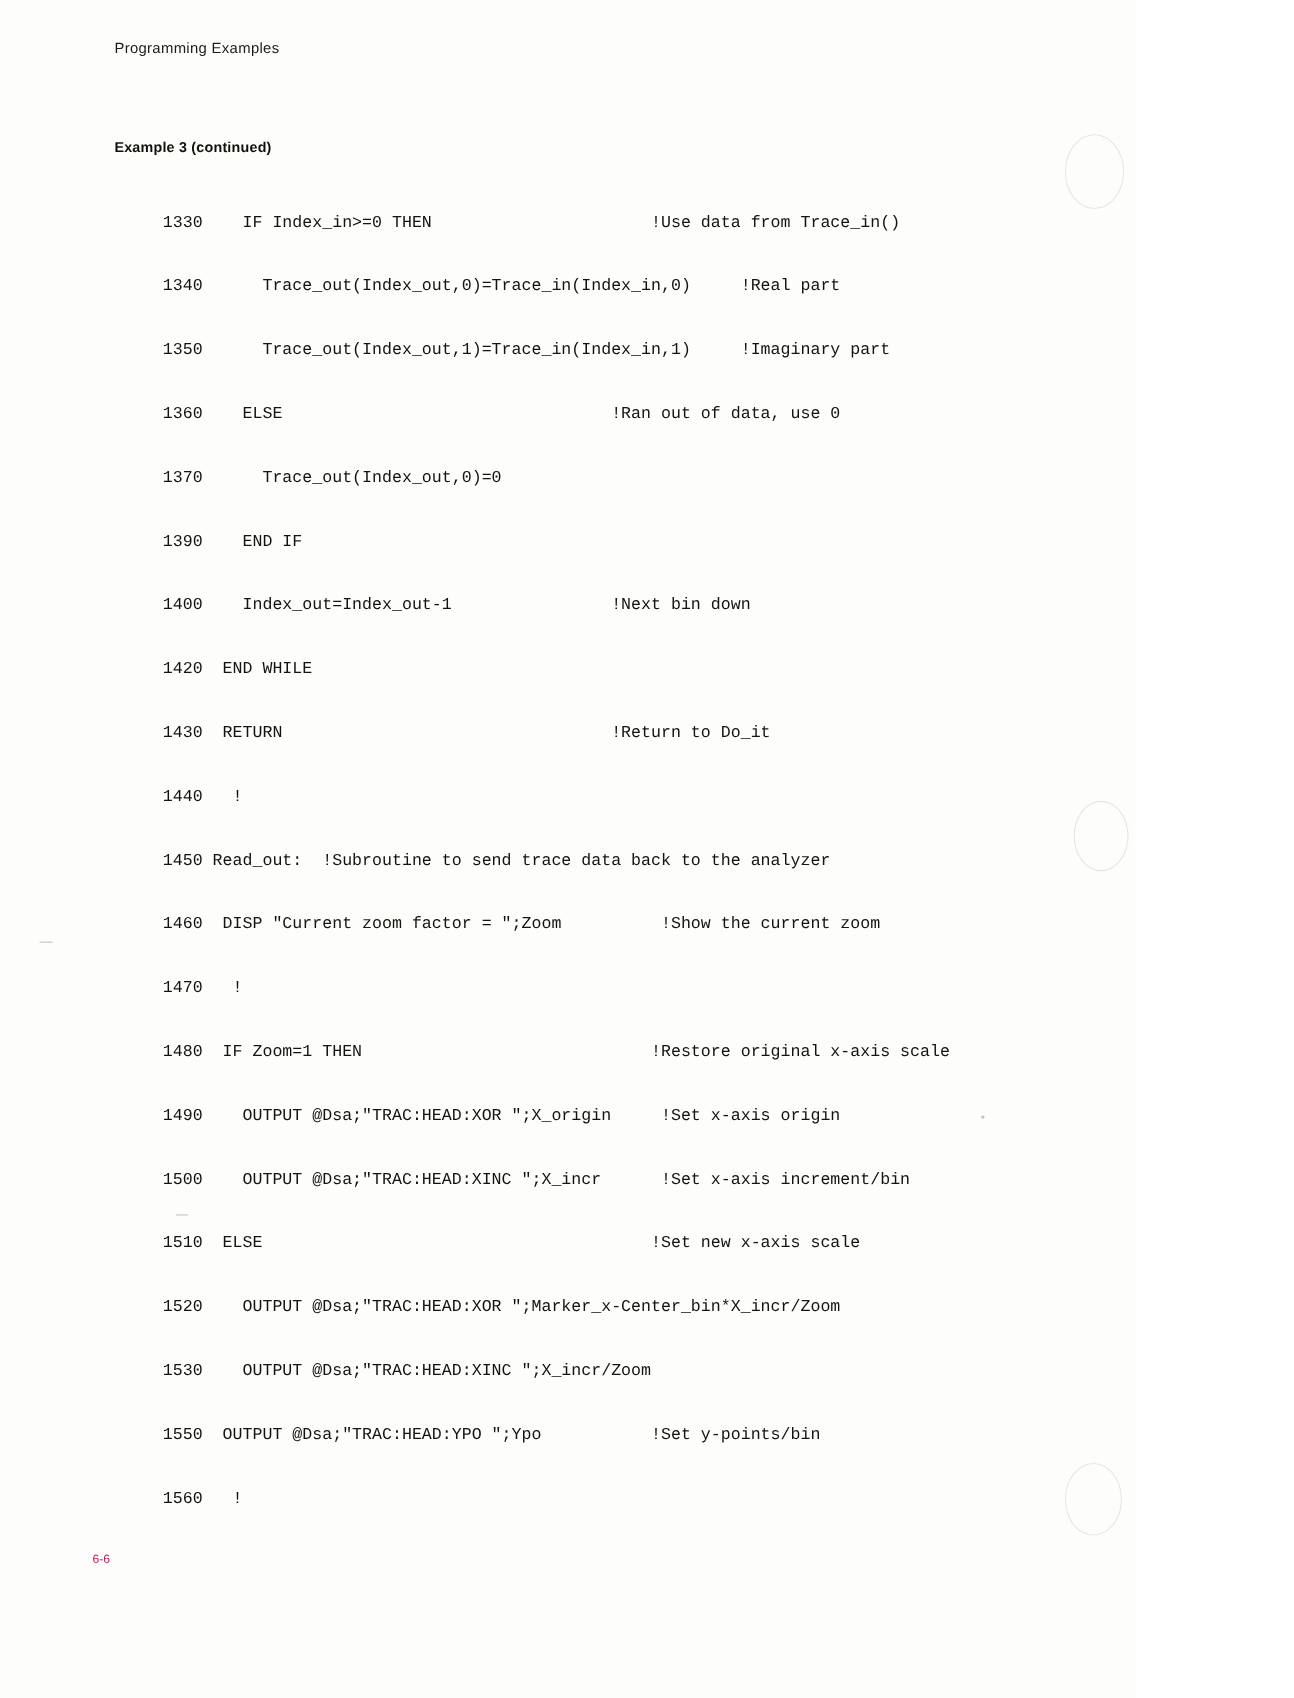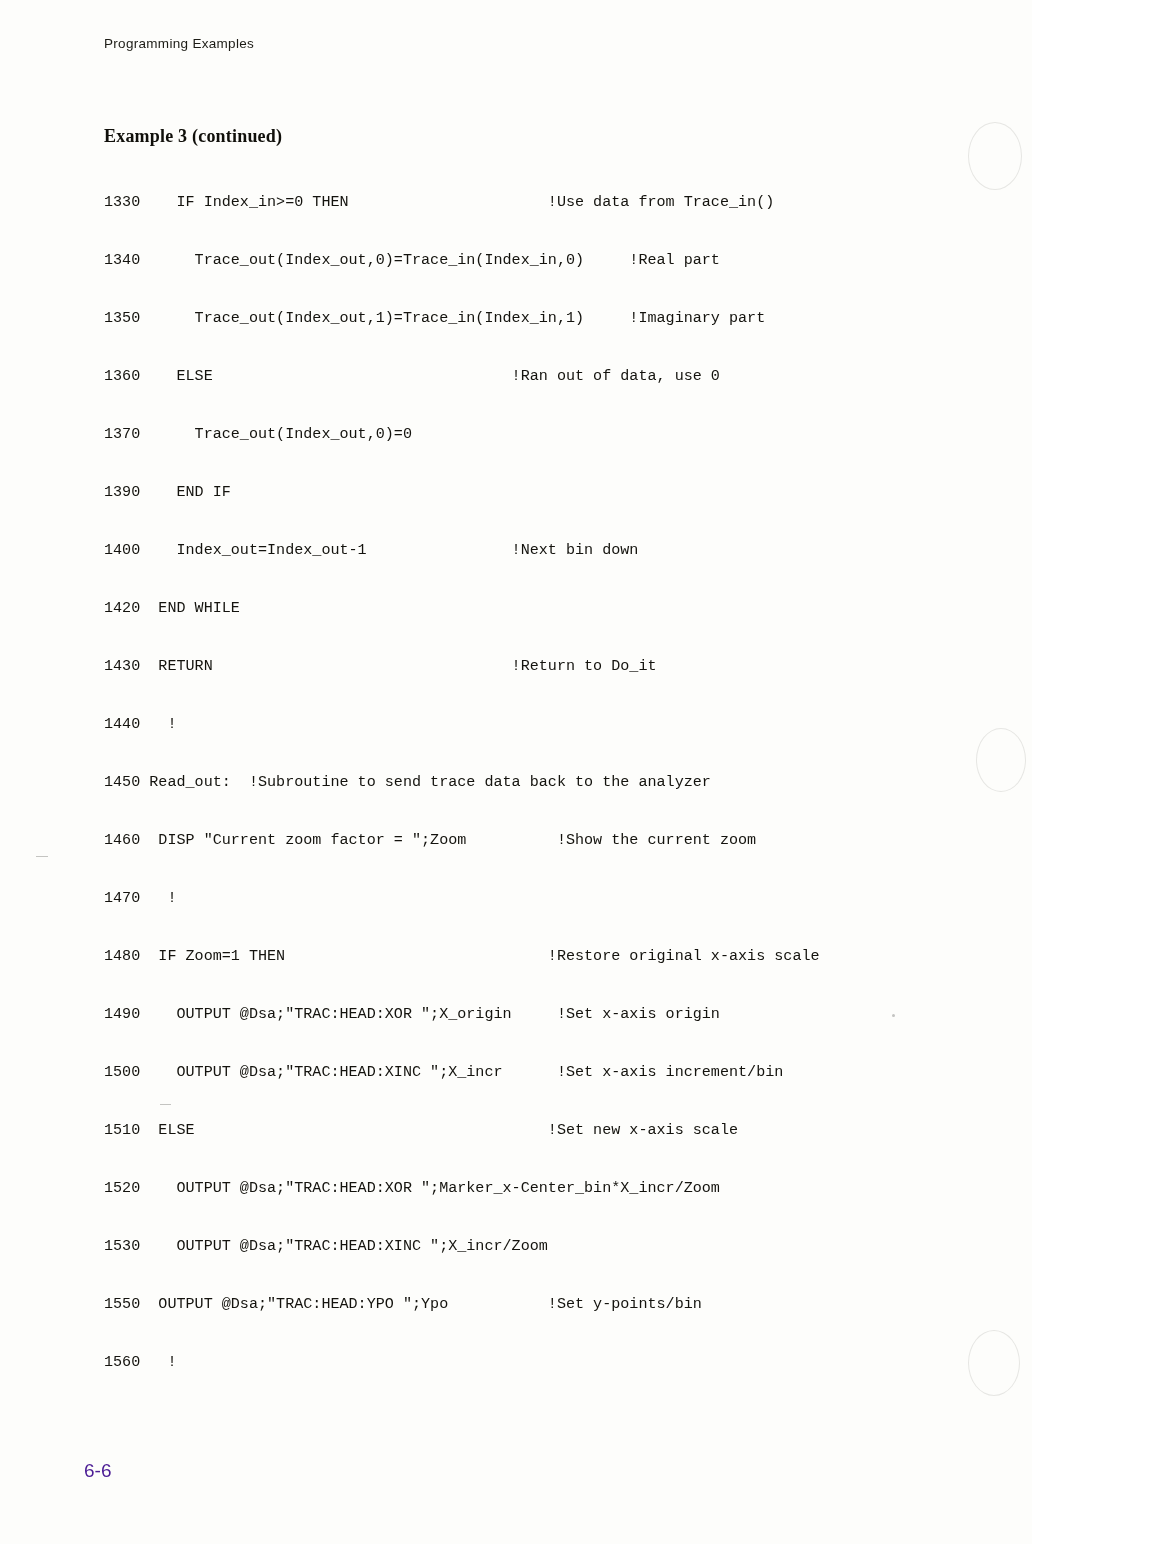--- a/index.html
+++ b/index.html
@@ -22,49 +22,49 @@
     top: 36px;
     font-family: "Liberation Sans", sans-serif;
     font-size: 13.5px;
     letter-spacing: 0.3px;
     color: #1d1c16;
   }
   .section-title {
     position: absolute;
     left: 104px;
     top: 126px;
-    font-family: Liberation Serif, serif;
-    font-size: 18px;
+    font-family: Liberation Sans, sans-serif;
+    font-size: 13px;
     font-weight: bold;
     letter-spacing: 0.2px;
     color: #100f0a;
   }
   .listing {
     position: absolute;
     left: 104px;
     top: 154px;
     width: 1000px;
     font-family: "Liberation Mono", monospace;
     font-size: 15.1px;
     line-height: 19.35px;
     white-space: pre;
     color: #14130e;
   }
   .listing .row {
     display: block;
     white-space: pre;
+    margin-left: 44px;
   }
   .page-number {
     position: absolute;
     left: 84px;
     top: 1412px;
     font-family: "Liberation Sans", sans-serif;
-    font-size: 19px;
-    color: #4c1d95;
-    margin-top: 48px;
+    font-size: 11px;
+    color: #be185d;
   }
   
   .artifact {
     position: absolute;
     border-radius: 50%;
     border: 1px solid rgba(120,120,110,0.17);
     background: transparent;
   }
   .art1 { right: 10px; top: 122px; width: 52px; height: 66px; }
   .art2 { right: 6px; top: 728px; width: 48px; height: 62px; }

